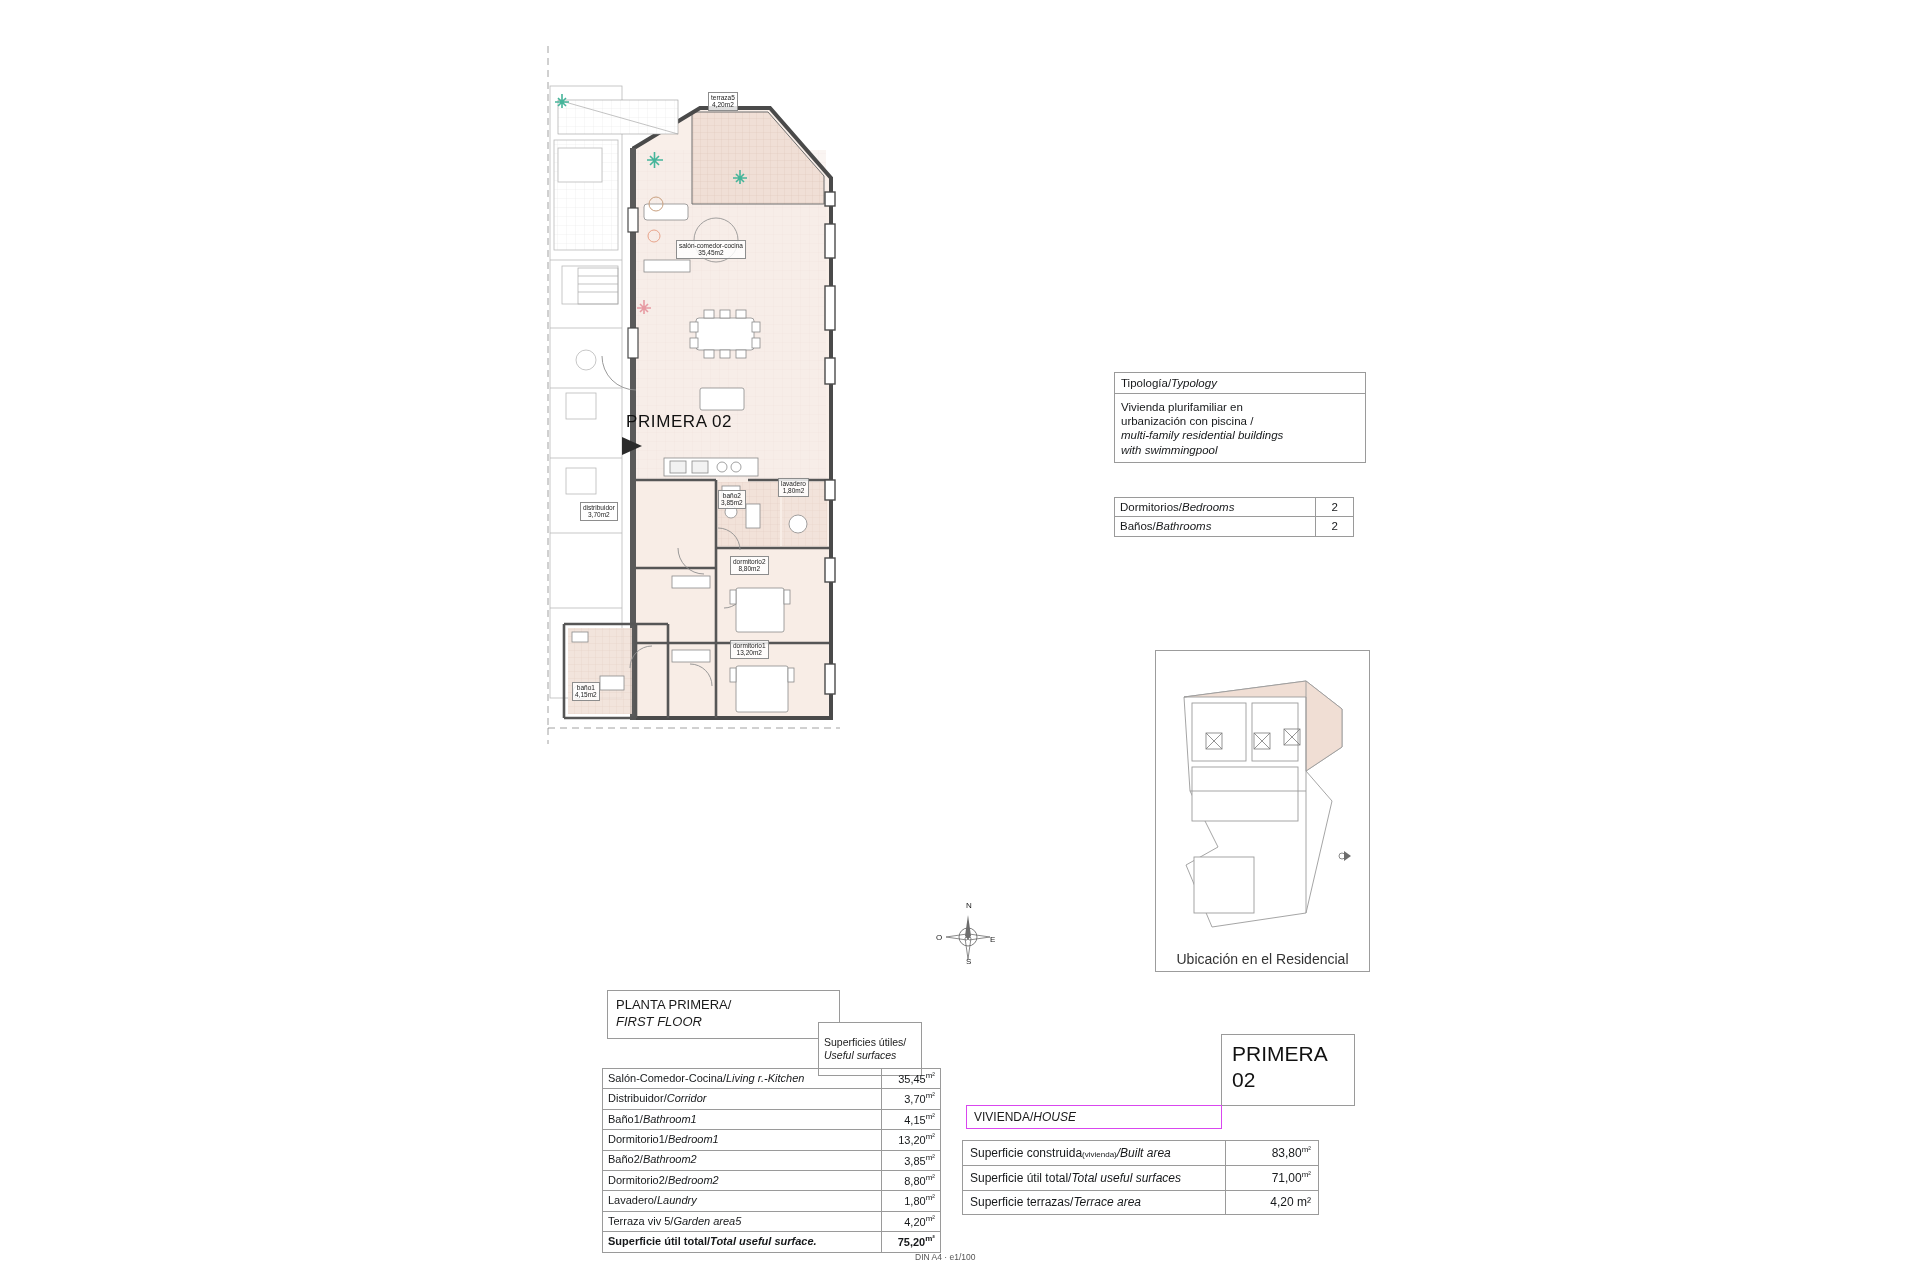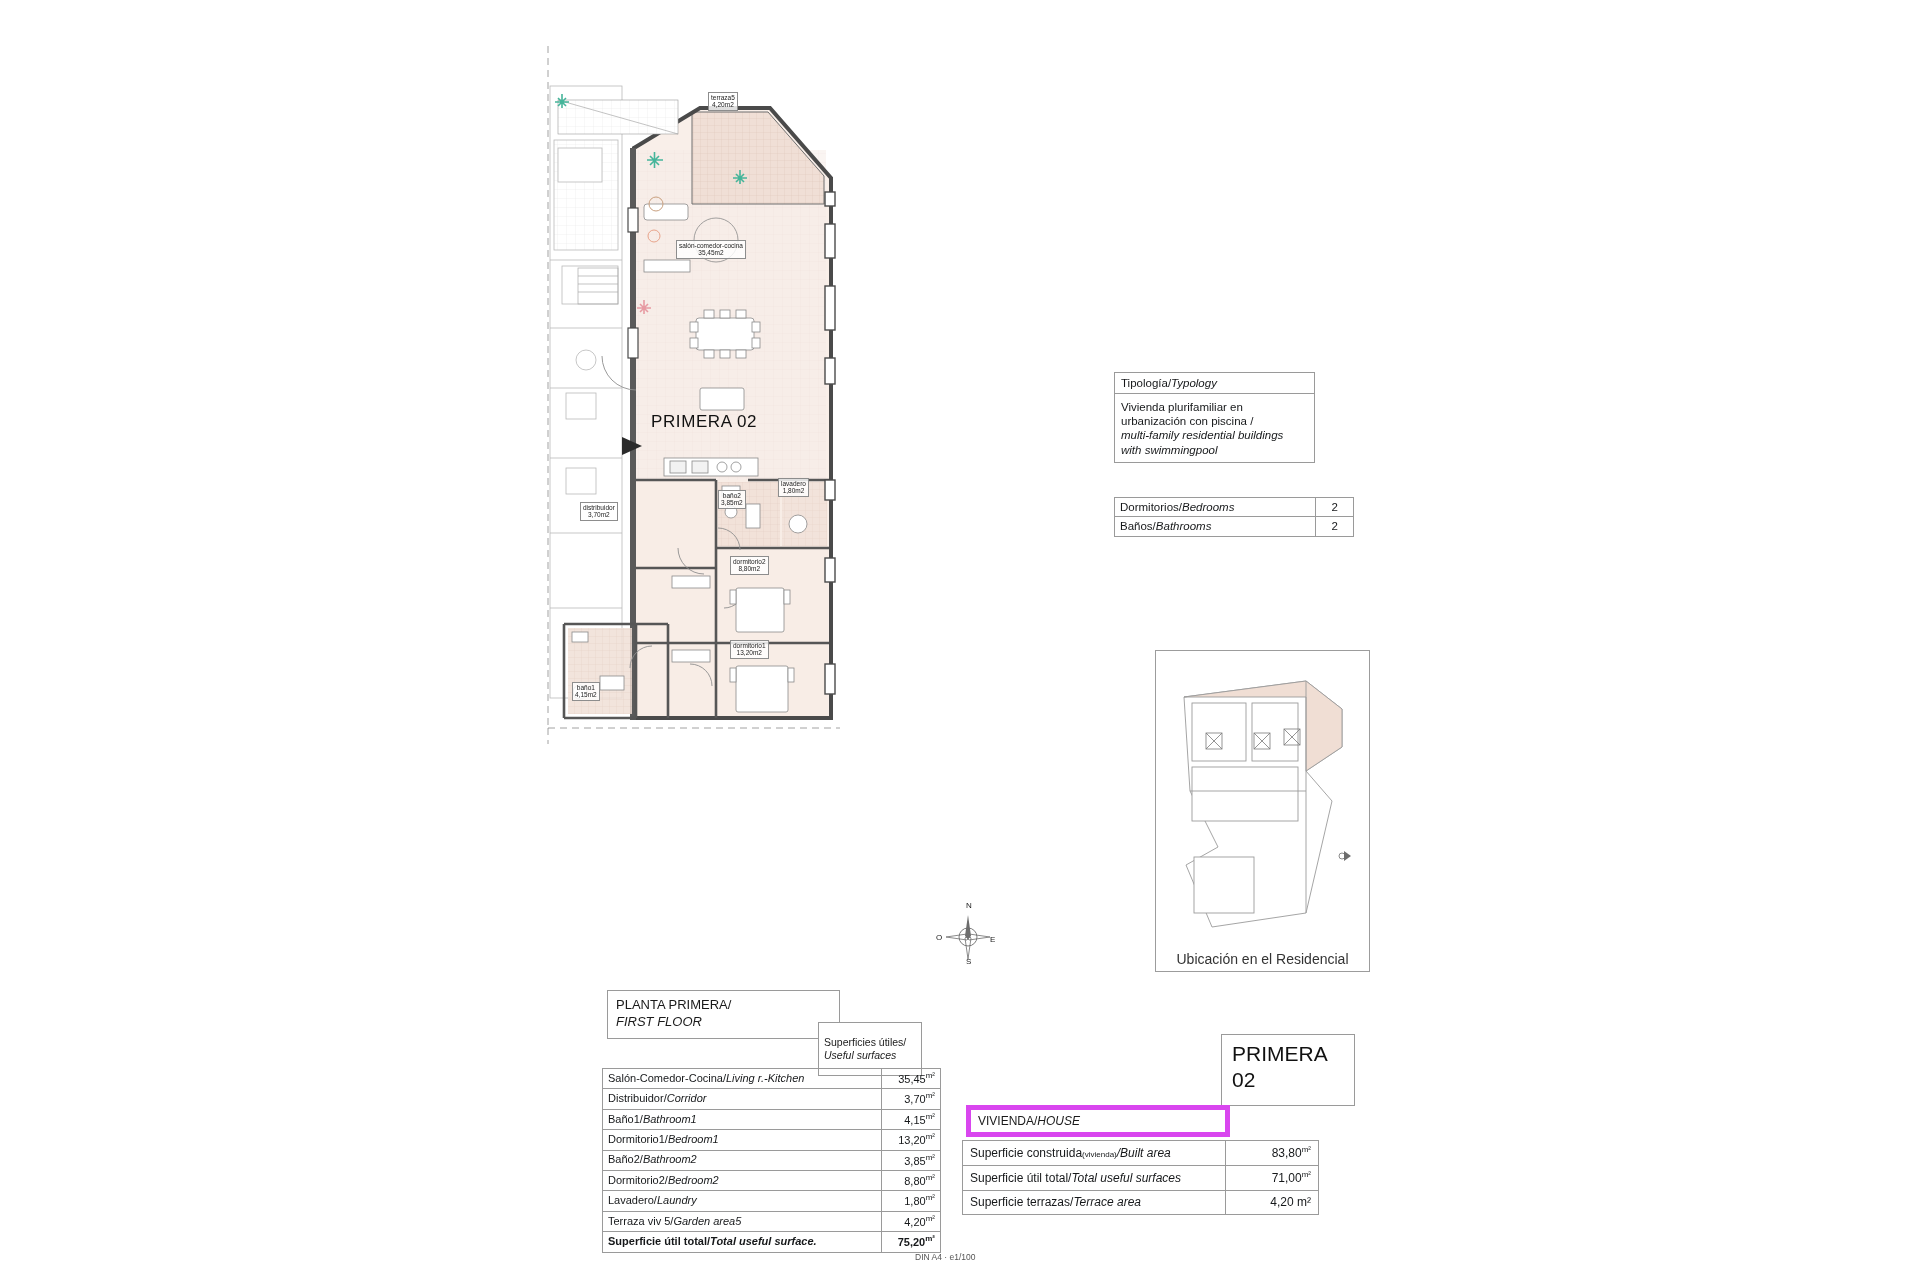--- a/index.html
+++ b/index.html
@@ -60,36 +60,35 @@
   .room-name { display: block; }
   .room-area { display: block; }
 
   
   #entrance-label {
     left: 626px;
     top: 412px;
     font-size: 17px;
     letter-spacing: 0.6px;
     color: #111;
-    margin-left: 25px;
   }
   #entrance-arrow {
     left: 622px;
     top: 437px;
     width: 0; height: 0;
     border-top: 9px solid transparent;
     border-bottom: 9px solid transparent;
     border-left: 20px solid #2b2b2b;
   }
 
   
   #compass { left: 938px; top: 905px; width: 60px; height: 60px; }
 
   
-  #typology-table { left: 1114px; top: 372px; width: 201px; }
+  #typology-table { left: 1114px; top: 372px; width: 252px; }
   #typology-table td { padding: 3px 6px; }
   #rooms-count-table { left: 1114px; top: 497px; width: 240px; }
 
   
   #keyplan {
     left: 1155px;
     top: 650px;
     width: 213px;
     height: 320px;
     border: 1px solid #9c9c9c;
@@ -140,21 +139,21 @@
     background: #fff;
     padding: 6px 10px;
     font-size: 21px;
     line-height: 1.25;
     color: #111;
   }
   #house-head-box {
     left: 966px;
     top: 1105px;
     width: 240px;
-    border: 5px solid #d946ef;
+    border: 1px solid #d946ef;
     padding: 4px 7px;
     font-size: 12px;
     background: #fff;
   }
   #summary-table { left: 962px; top: 1140px; }
   #summary-table td { font-size: 12px; padding: 4px 7px; }
   #summary-table td.name { width: 248px; }
   #summary-table td.val { width: 78px; text-align: right; }
 
   #scale-note {

